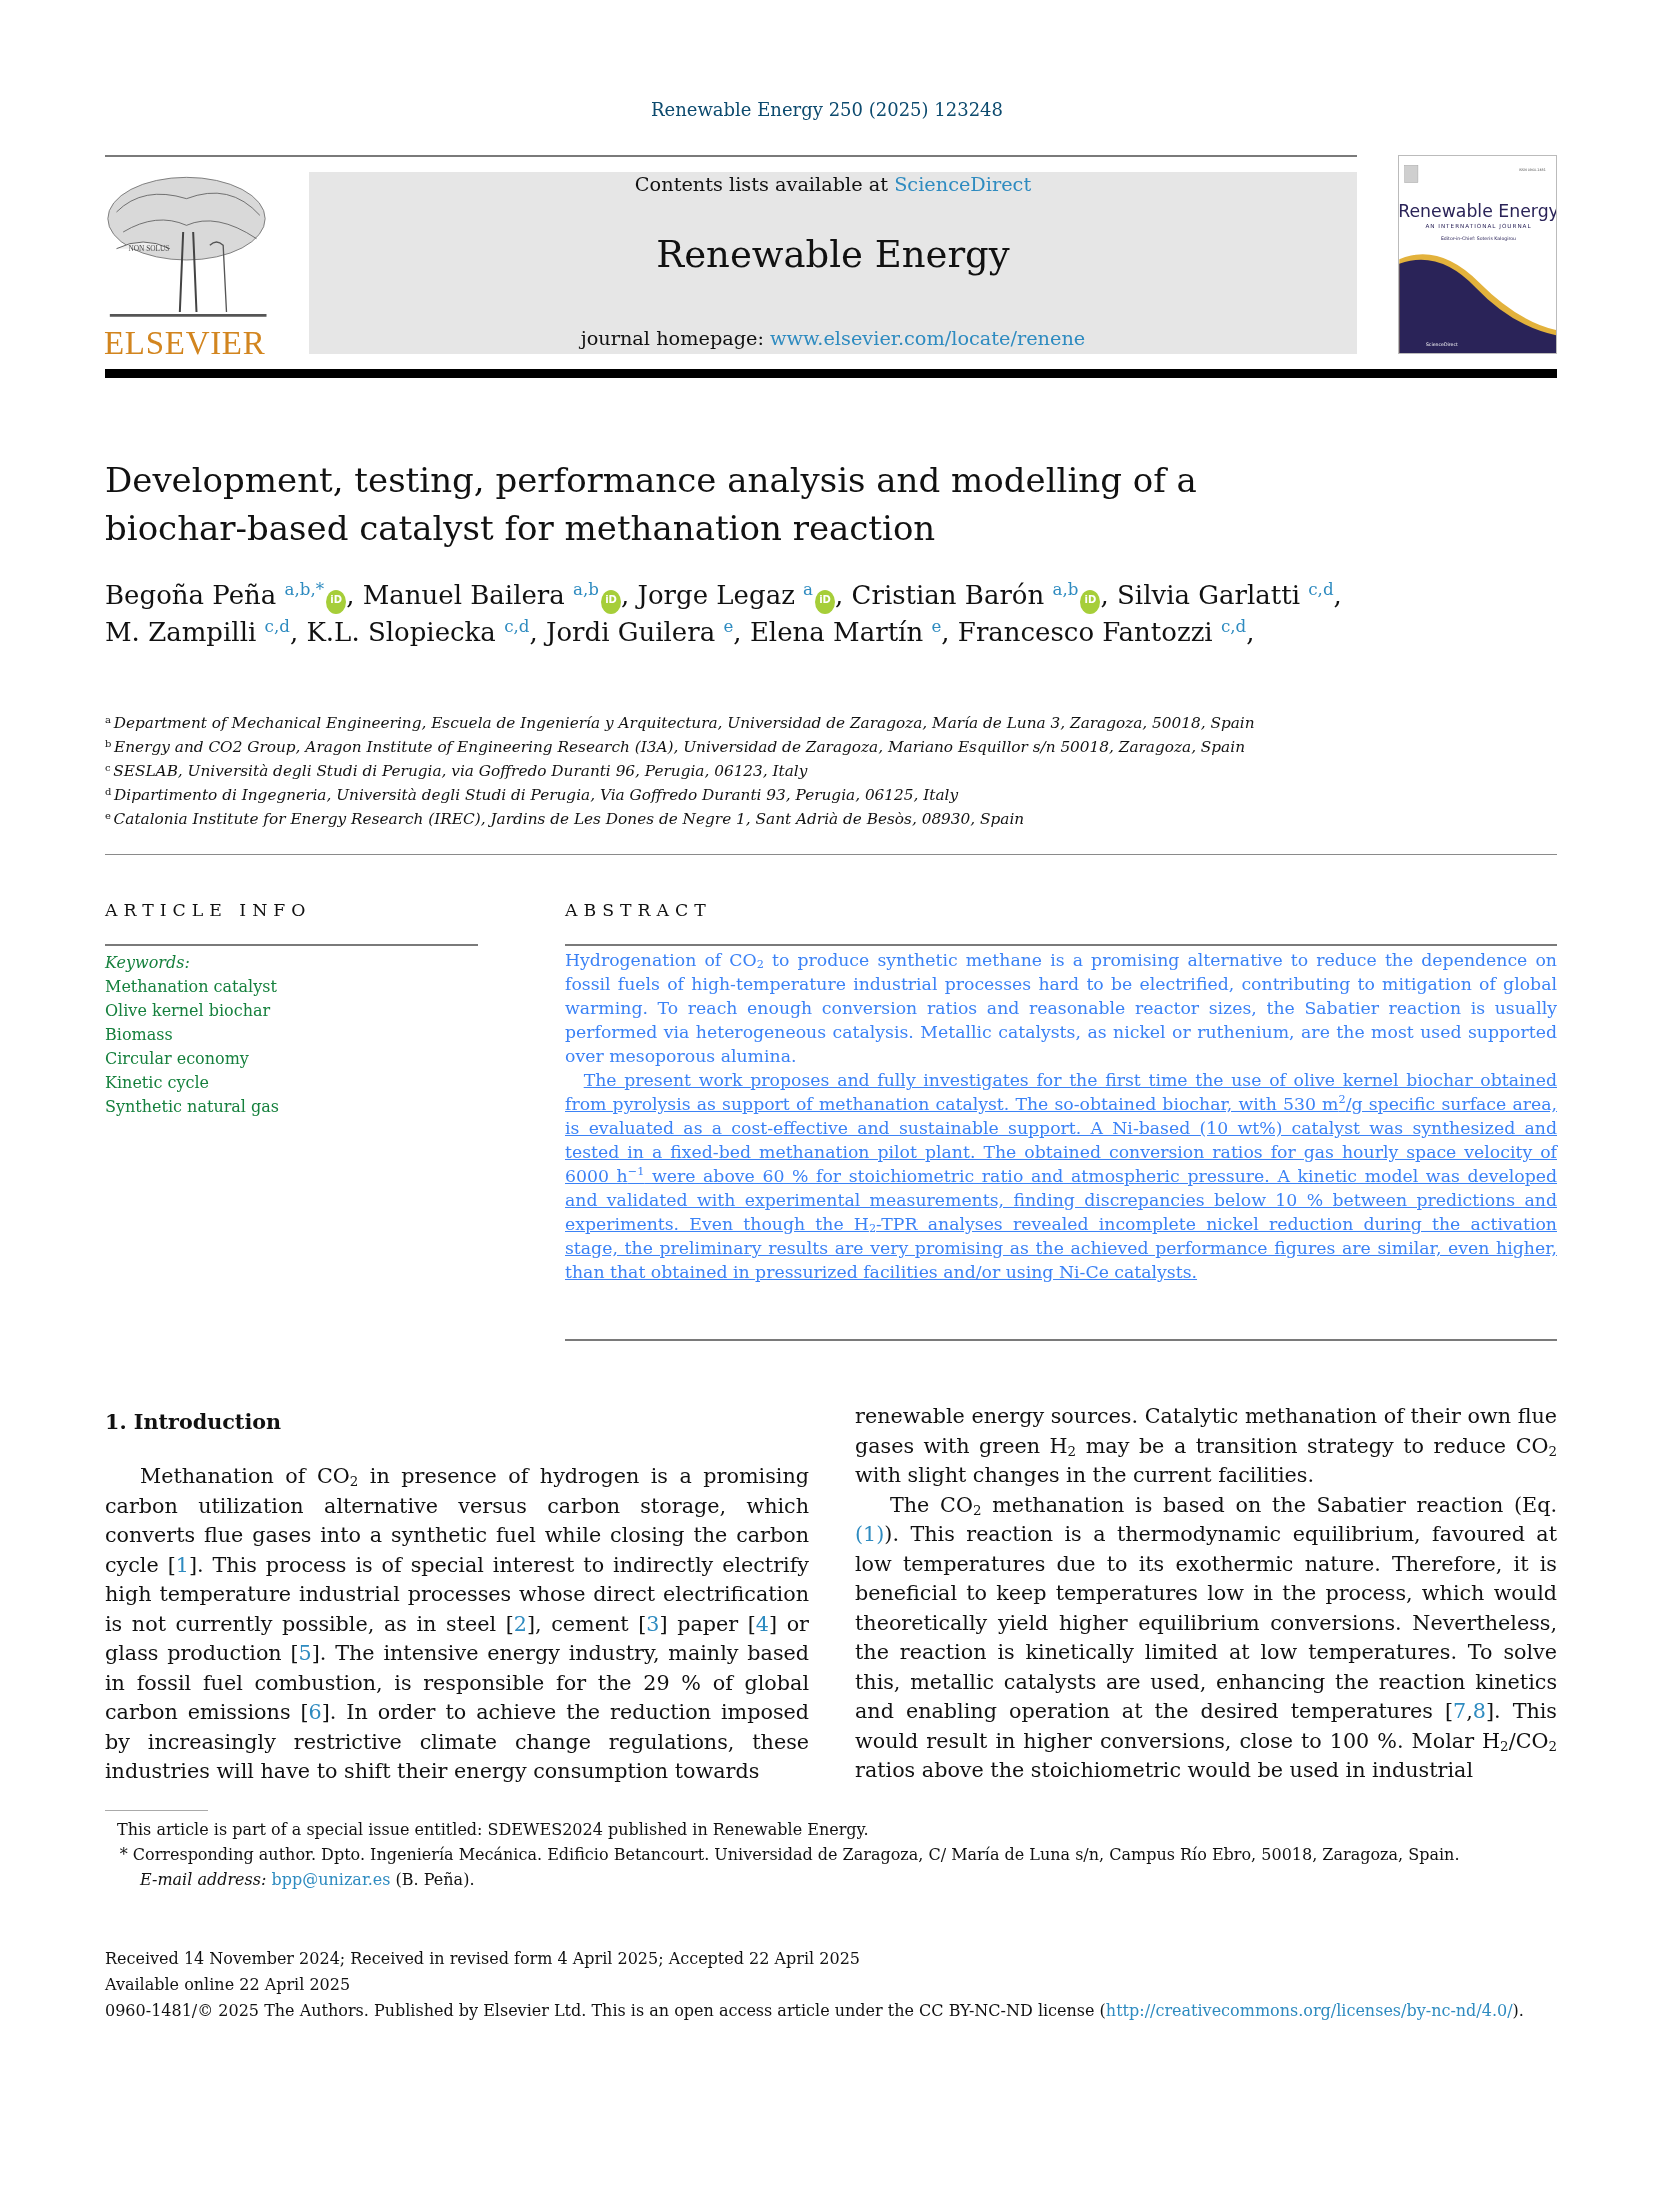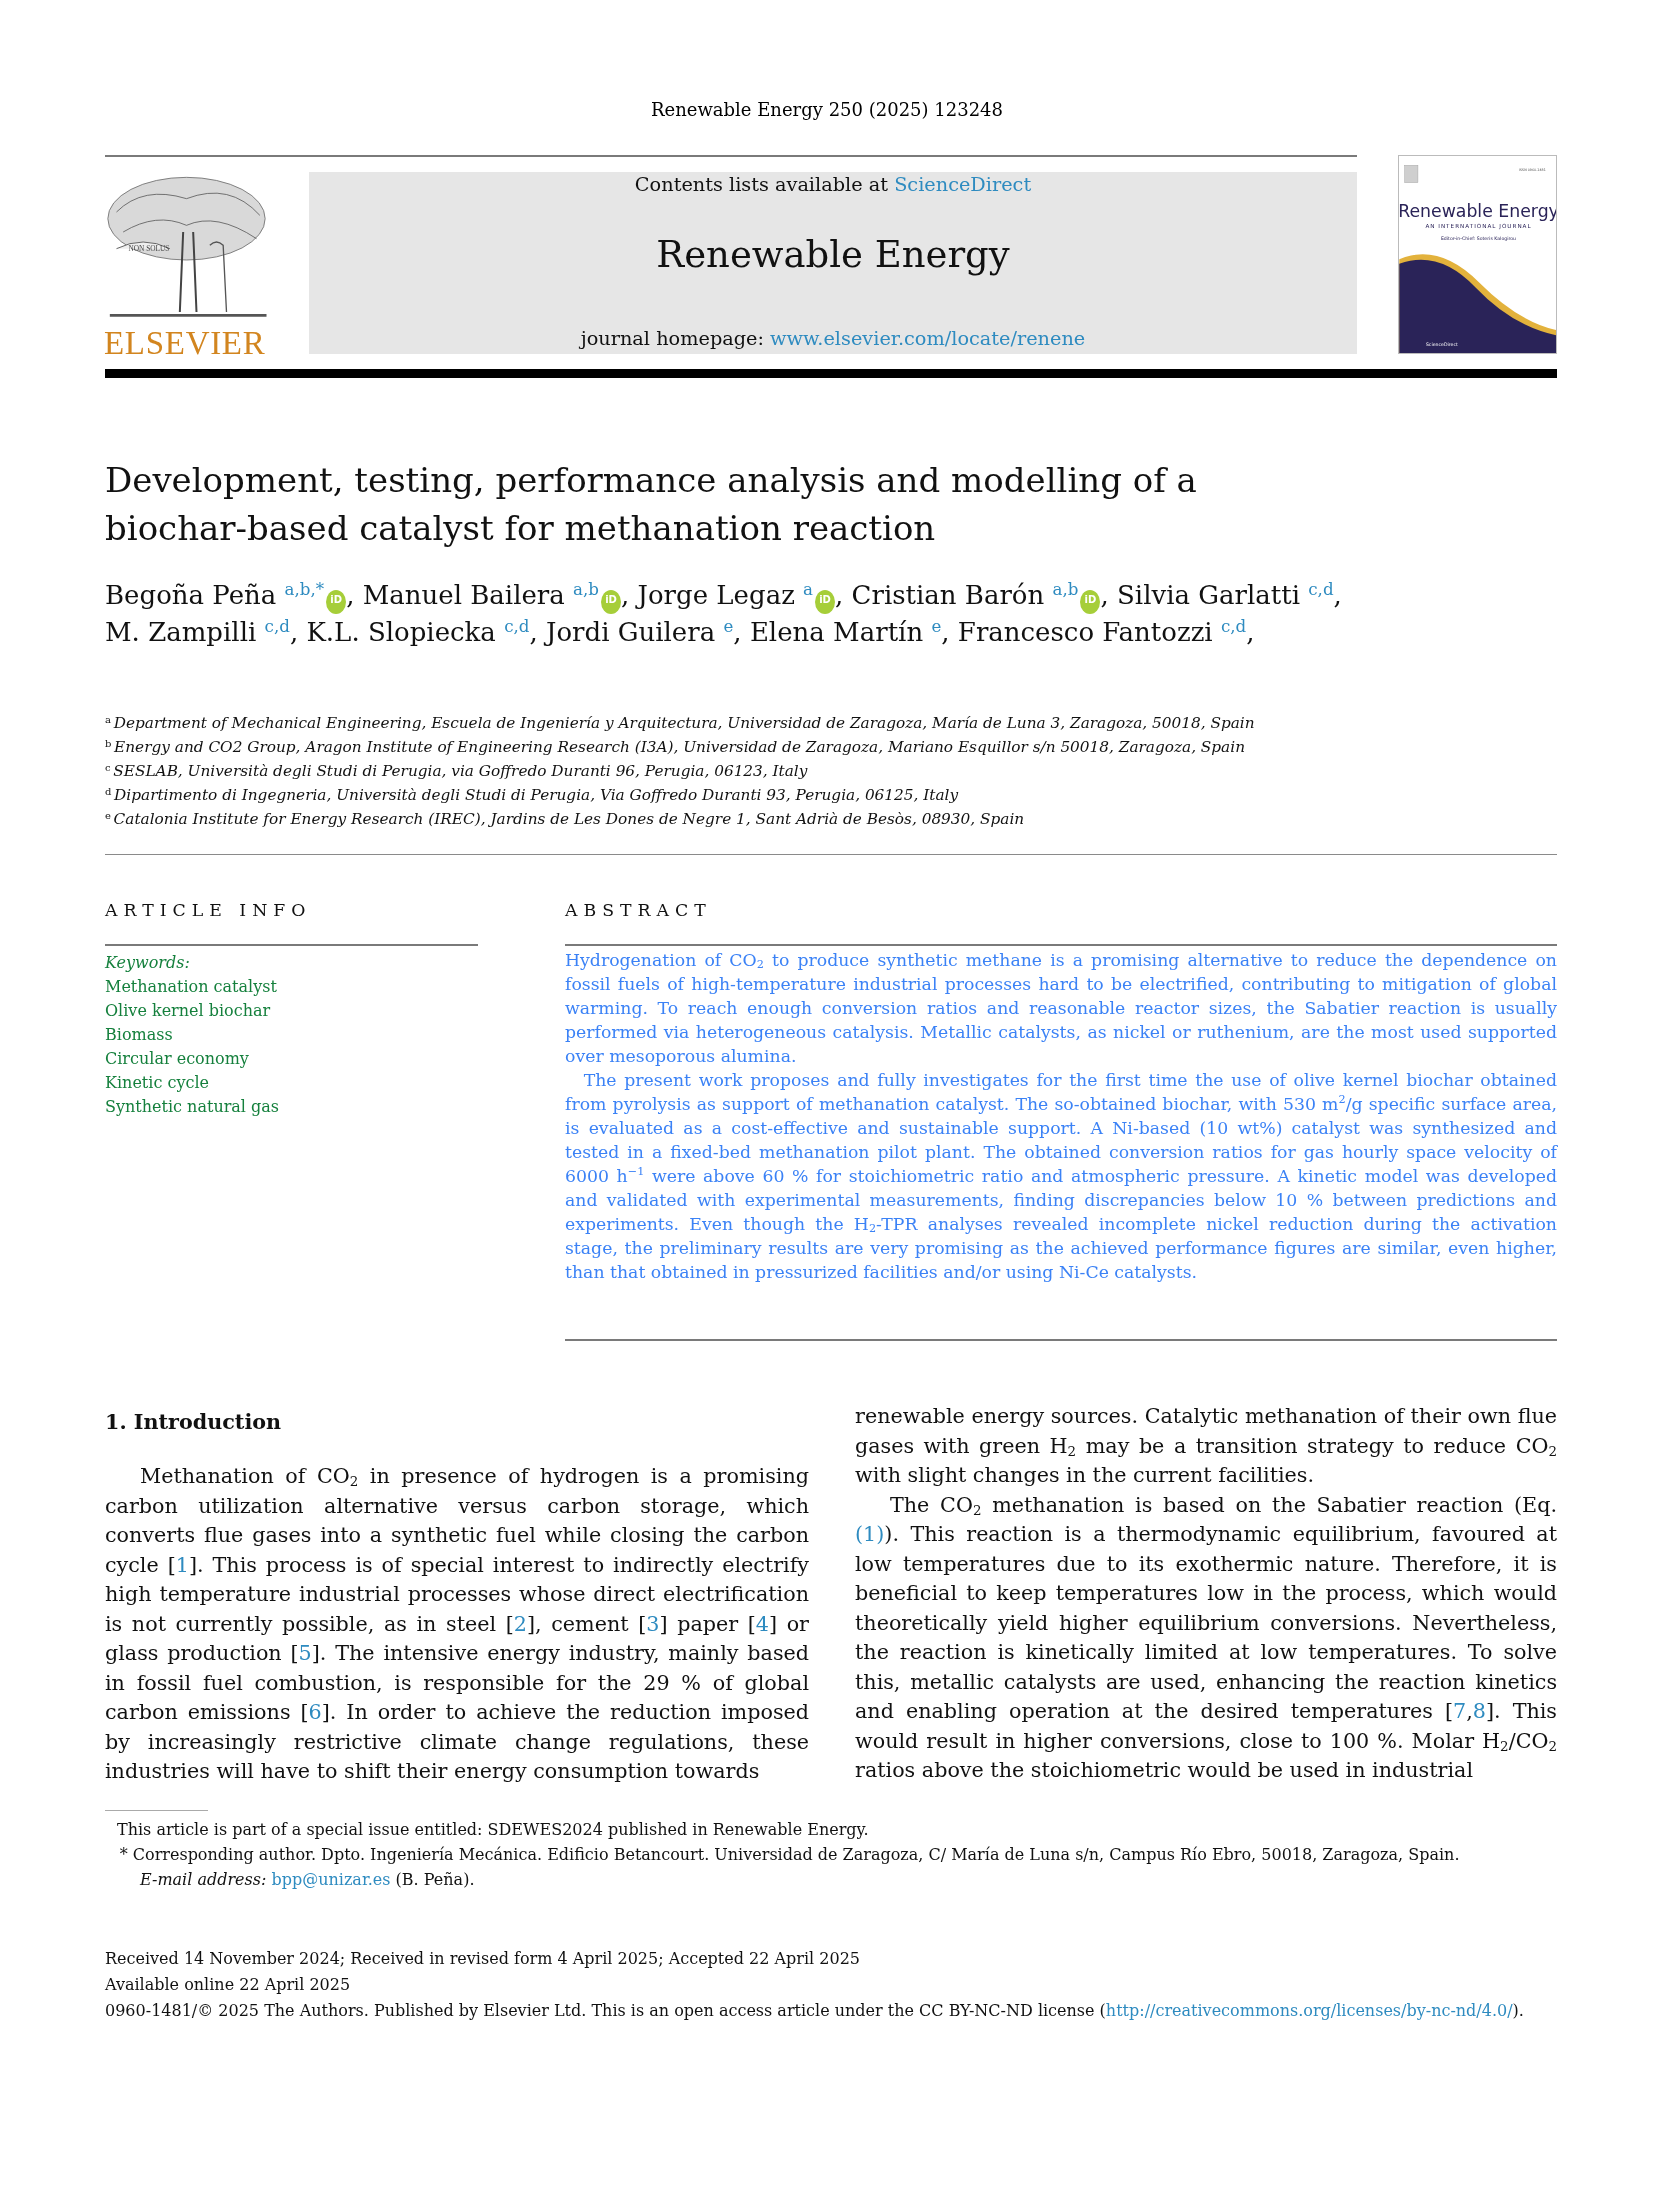--- a/index.html
+++ b/index.html
@@ -2,21 +2,21 @@
 <html style="font-size:10.7px"><head>
 <meta charset="utf-8">
 <style>
   * { box-sizing: border-box; margin: 0; padding: 0; }
   html, body { width: 1654px; height: 2205px; background: #ffffff; }
   body { position: relative; font-family: "DejaVu Serif", "Liberation Serif", serif; color: #1a1a1a; overflow: hidden; }
   .link { color: #2e8bc0; text-decoration: none; }
   .abs { position: absolute; }
 
   
-  .citation { left: 0; width: 1654px; top: 99px; text-align: center; font-size: 18px; color: #000000; }
+  .citation { left: 0; width: 1654px; top: 99px; text-align: center; font-size: 18px; color: #0c4a6e; }
   .rule-top { left: 105px; top: 155px; width: 1252px; height: 2px; background: #7a7a7a; }
   .elsevier-logo { left: 103px; top: 172px; width: 167px; height: 187px; }
   .elsevier-word { left: 104px; top: 325px; font-family: "Liberation Serif", serif; font-size: 33px; color: #d2851f; letter-spacing: 0.7px; }
   .masthead { left: 309px; top: 172px; width: 1048px; height: 182px; background: #e6e6e6; }
   .contents-line { left: 309px; width: 1048px; top: 173px; text-align: center; font-size: 19.3px; color: #111; }
   .journal-name { left: 309px; width: 1048px; top: 233px; text-align: center; font-size: 37px; color: #111; }
   .homepage-line { left: 309px; width: 1048px; top: 327px; text-align: center; font-size: 19.3px; color: #111; }
   .cover { left: 1398px; top: 155px; width: 159px; height: 199px; border: 0.7px solid #bbb; background: #fff; overflow: hidden; }
   .thick-rule { left: 105px; top: 369px; width: 1452px; height: 9.3px; background: #000; }
 
@@ -32,21 +32,21 @@
   
   .sec-label { font-size: 17.3px; letter-spacing: 6px; color: #111; }
   .ai-label { left: 105px; top: 900px; }
   .ab-label { left: 565px; top: 900px; }
   .ai-rule { left: 105px; top: 944px; width: 373px; height: 2px; background: #7a7a7a; }
   .ab-rule { left: 565px; top: 944px; width: 992px; height: 2px; background: #7a7a7a; }
   .keywords { left: 105px; top: 951px; width: 373px; font-size: 16px; line-height: 24px; color: #15803d; }
   .keywords .kw-head { font-style: italic; }
   .abstract { left: 565px; top: 948px; width: 992px; font-size: 17.3px; line-height: 24px; text-align: justify; color: #3b82f6; }
   .abstract p { margin: 0; }
-  .abstract p + p { text-indent: 18.7px; }
+  .abstract p + p { text-indent: 18.7px; text-decoration: underline; }
   .rule-after-abs { left: 565px; top: 1339px; width: 992px; height: 2px; background: #7a7a7a; }
 
   
   .sec-heading { left: 105px; top: 1410px; font-size: 20.7px; font-weight: bold; color: #111; }
   .col { font-size: 20.7px; line-height: 29.5px; text-align: justify; color: #111; }
   .col-left { left: 105px; top: 1462px; width: 704px; text-indent: 35px; }
   .col-right { left: 855px; top: 1402px; width: 702px; }
   .col-right p.indent { text-indent: 35px; }
   .ref { color: #2e8bc0; }
   sub { font-size: 0.65em; vertical-align: -0.2em; line-height: 0; }

